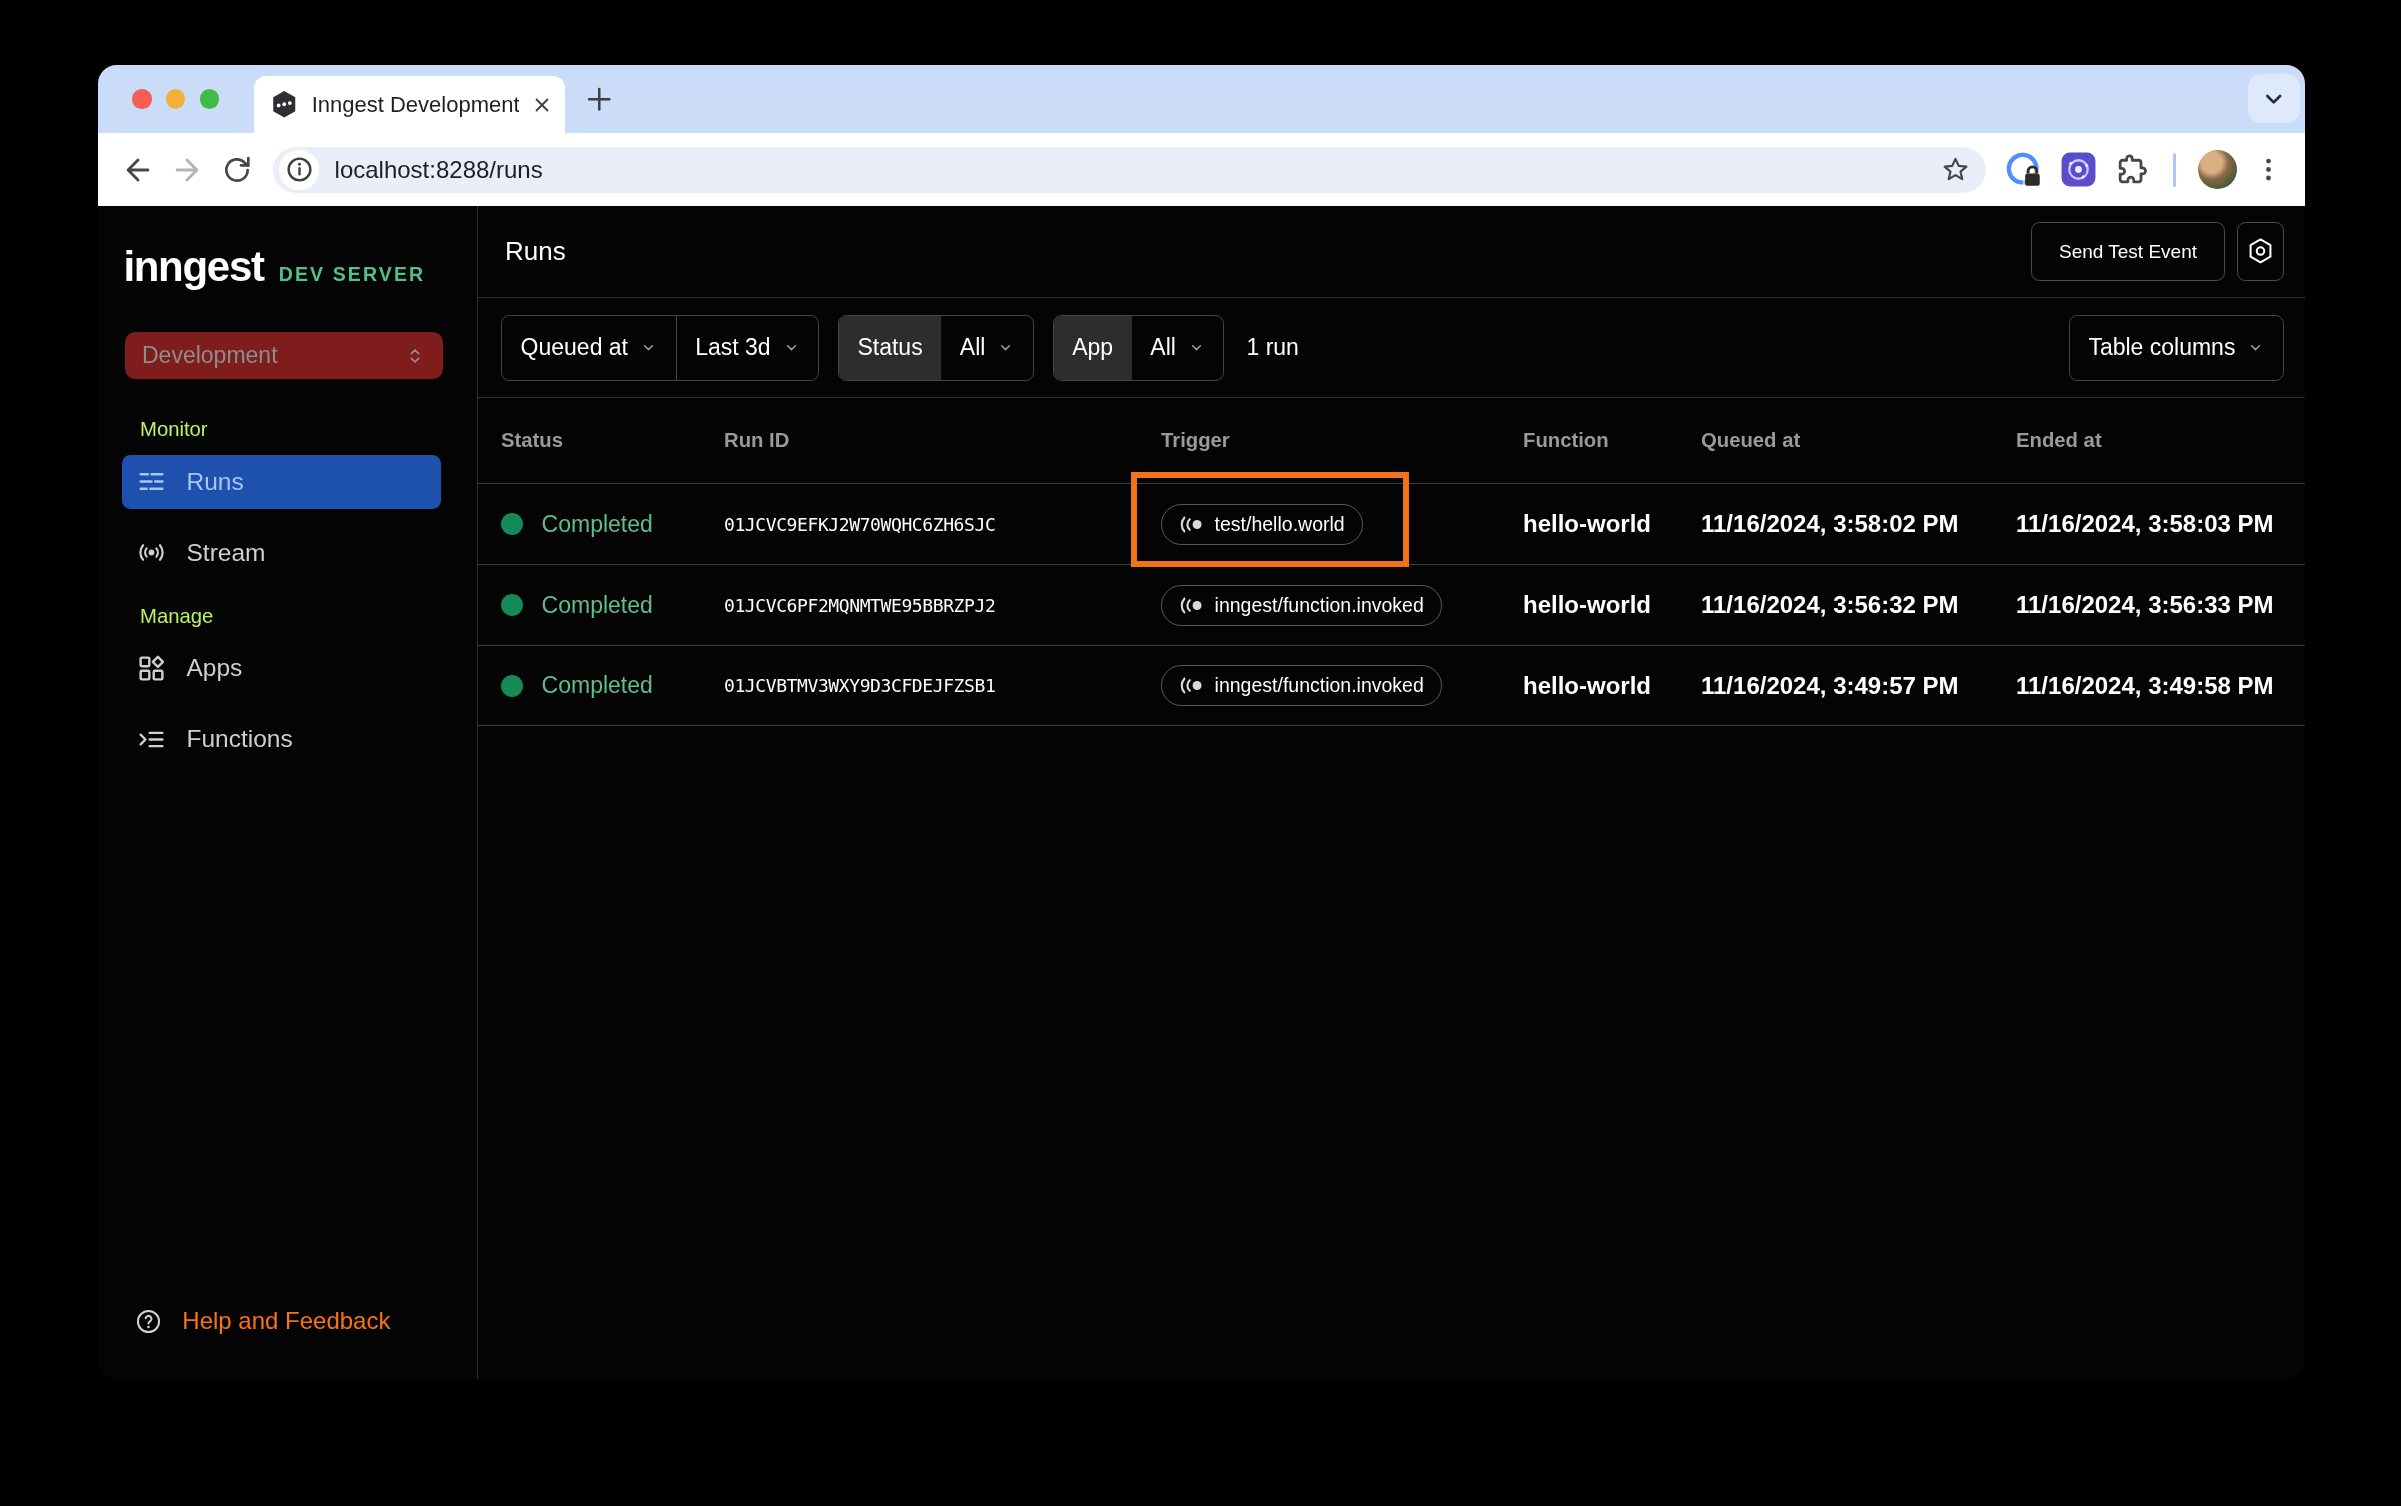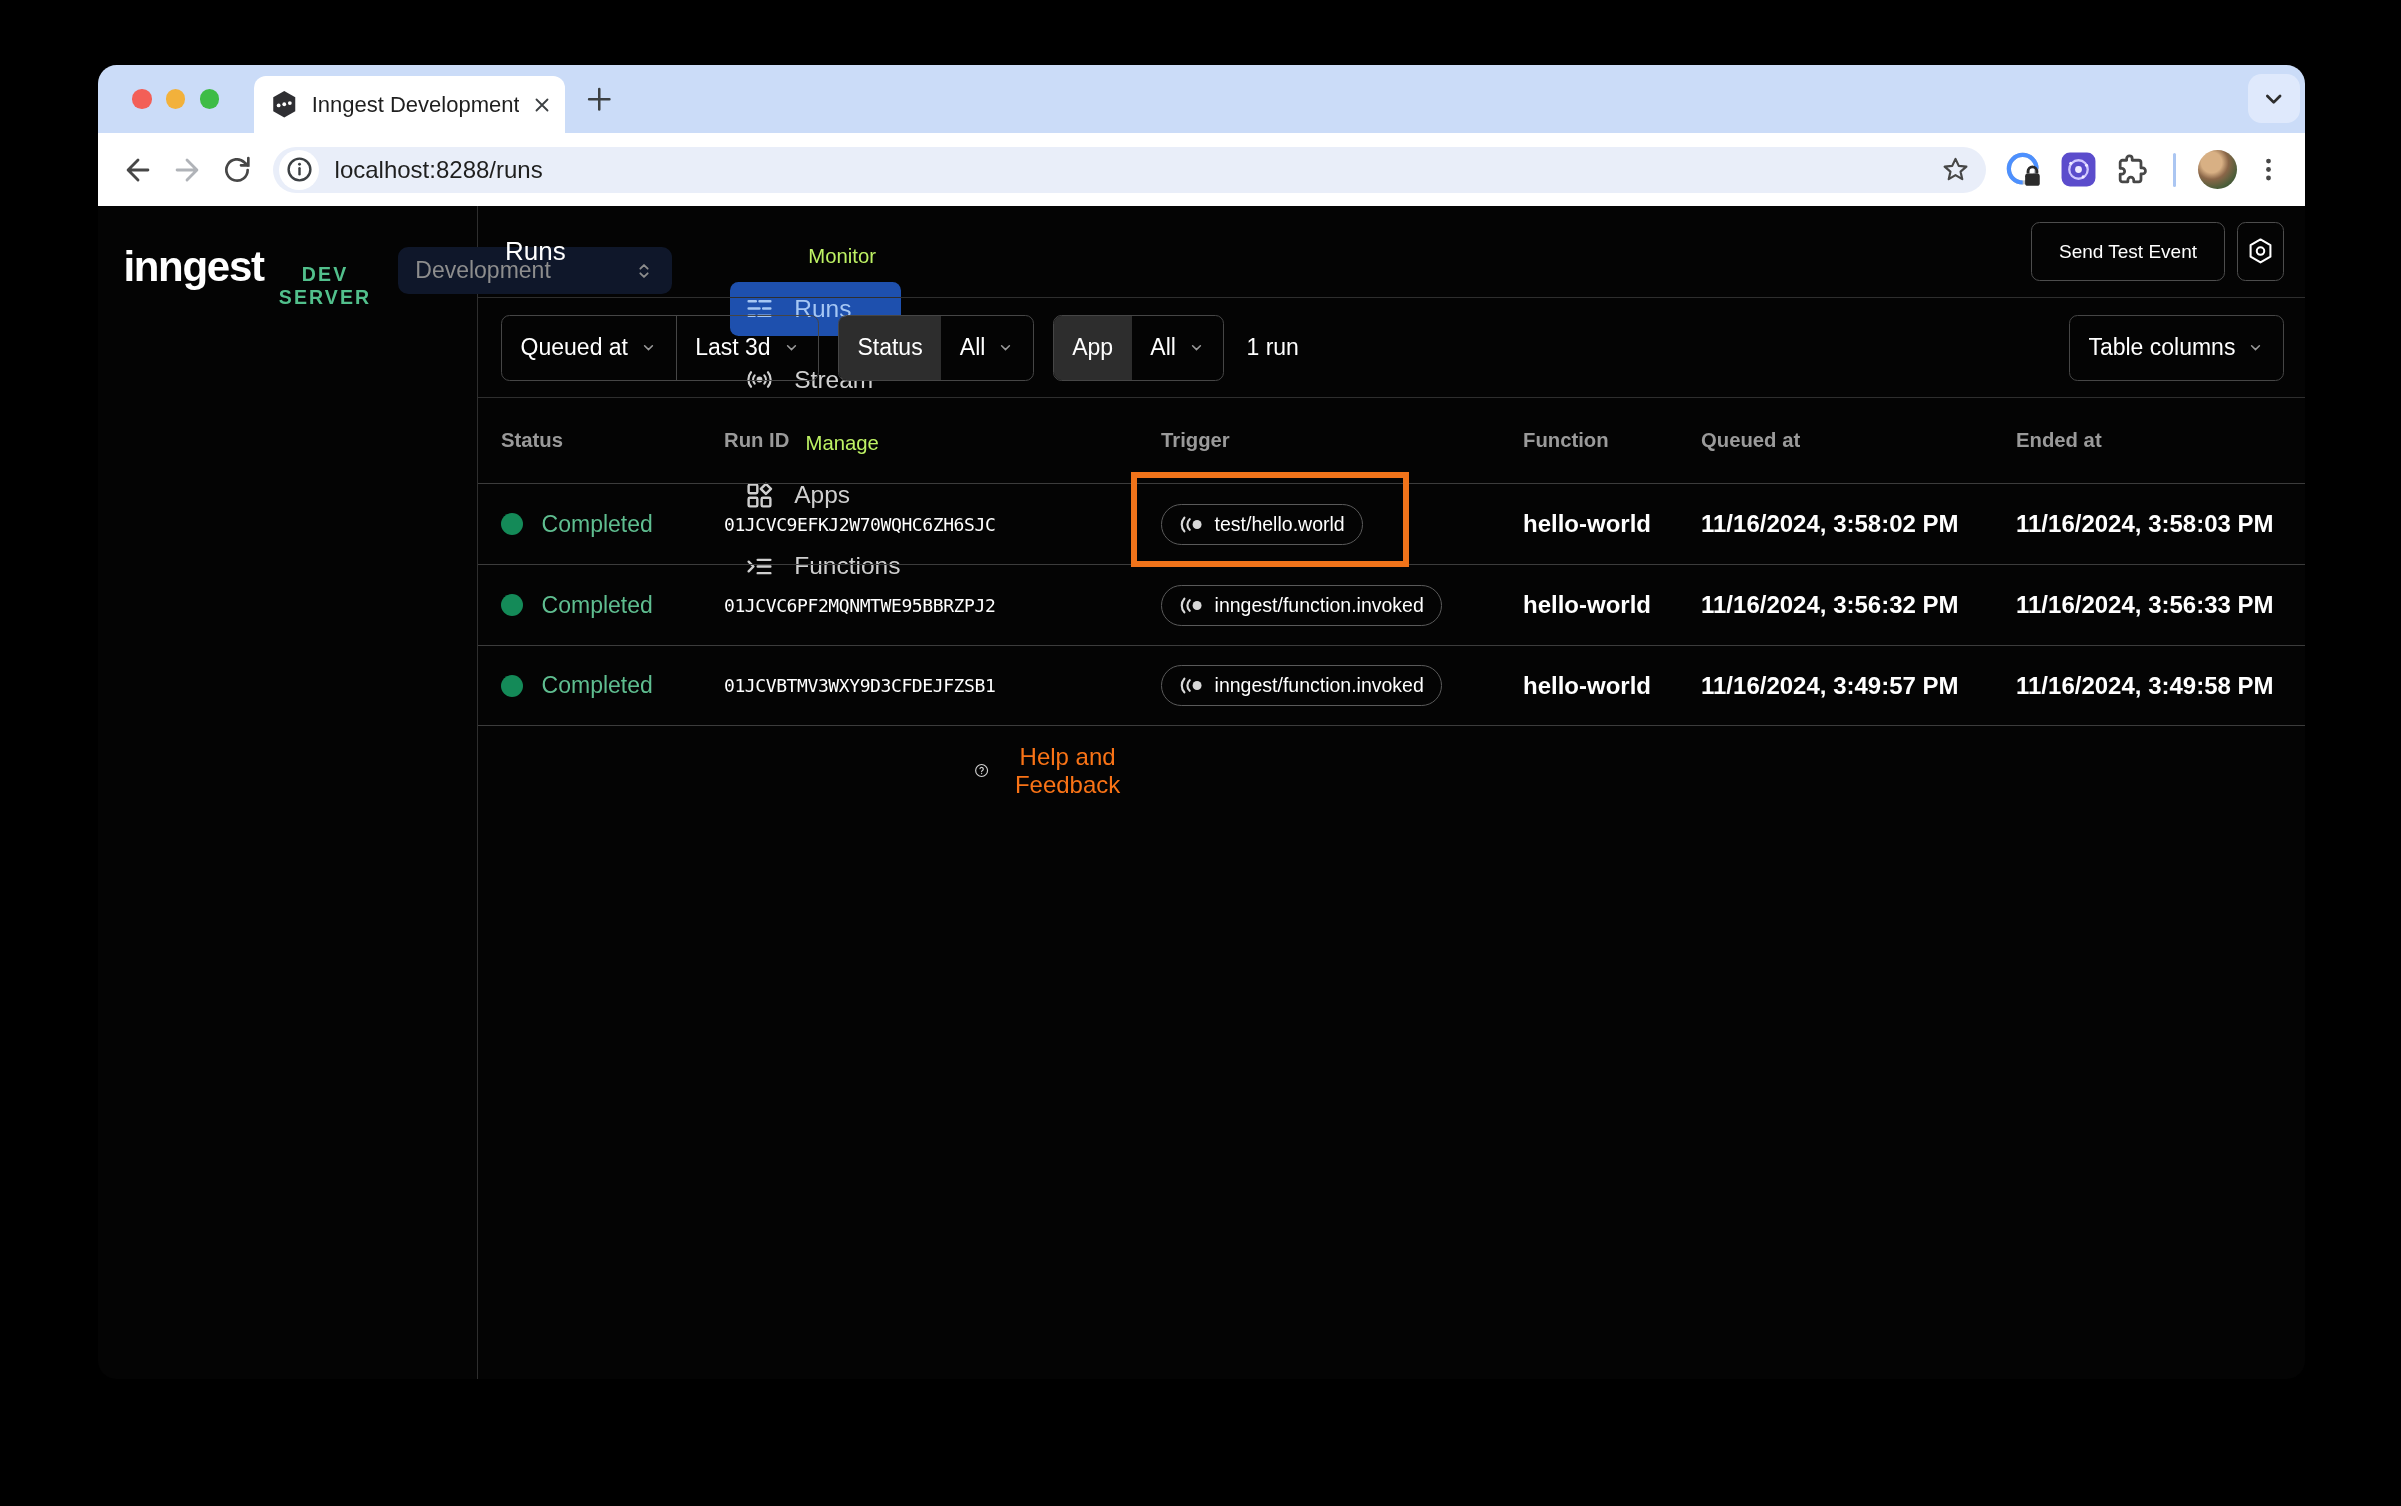--- a/index.html
+++ b/index.html
@@ -35,26 +35,26 @@
     display:flex; align-items:center; padding:0 15.2px 0 6px; gap:15.2px; min-width:0;
   }
   .info-chip { width:40px; height:40px; background:#fff; border-radius:50%; display:flex; align-items:center; justify-content:center; flex:none; }
   .url-text { font-size:24px; color:#1f1f1f; flex:1; white-space:nowrap; overflow:hidden; }
   .ext-row { display:flex; align-items:center; gap:17px; padding:0 5.1px; }
   .chrome-divider { width:2.5px; height:34px; background:#abc6f2; border-radius:1.7px; margin:0 5.1px; }
   .avatar { width:39px; height:39px; border-radius:50%; flex:none;
     background: radial-gradient(circle at 35% 32%, #d8b084 0 28%, #8a6648 46%, #4c5e3a 72%, #2e3f28 100%); }
   
   .content { flex:1; display:flex; min-height:0; background:#040404; color:#fff; }
-  .sidebar { width:380px; flex:none; border-right:0.8px solid #2e2e2e; display:flex; flex-direction:row;text-align:center; }
+  .sidebar { width:380px; flex:none; border-right:0.8px solid #2e2e2e; display:flex; flex-direction:column; }
   .logo-row { margin:37px 0 0 25.4px; display:flex; align-items:baseline; gap:15.2px; }
   .logo-word { font-size:42px; font-weight:800; color:#fff; letter-spacing:-1.3px; }
   .logo-badge { font-size:19.5px; font-weight:600; color:#52c08c; letter-spacing:2.1px; }
   .env-select {
-    margin:41px 34px 0 27px; height:47px; background:#0f172a; border-radius:10.2px;
+    margin:41px 34px 0 27px; height:47px; background:#7f1d1d; border-radius:10.2px;
     display:flex; align-items:center; padding:0 17px; color:#8d8d8d; font-size:23px; cursor:default;gap:41px;
   }
   .env-select .spacer { flex:1; }
   .nav { margin-top:39px; }
   .nav-section + .nav-section { margin-top:25.4px; }
   .nav-label { margin:0 0 13.5px 42px; color:#bef264; font-size:20.3px; }
   .nav-item {
     height:54px; margin:0 36px 17px 24px; border-radius:8.5px; display:flex; align-items:center;
     gap:20.3px; padding-left:15.2px; color:#cfcfcf; font-size:24.5px; cursor:default;
   }

